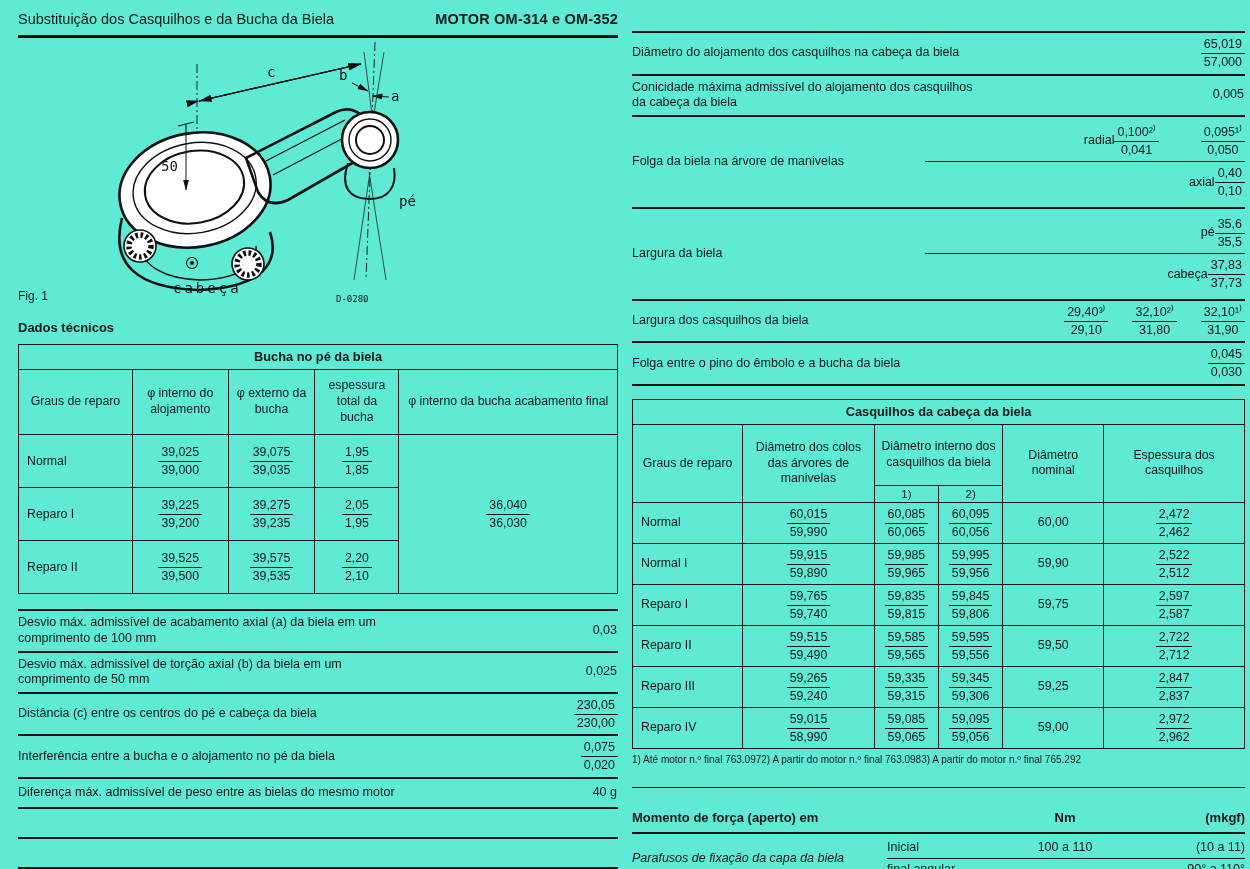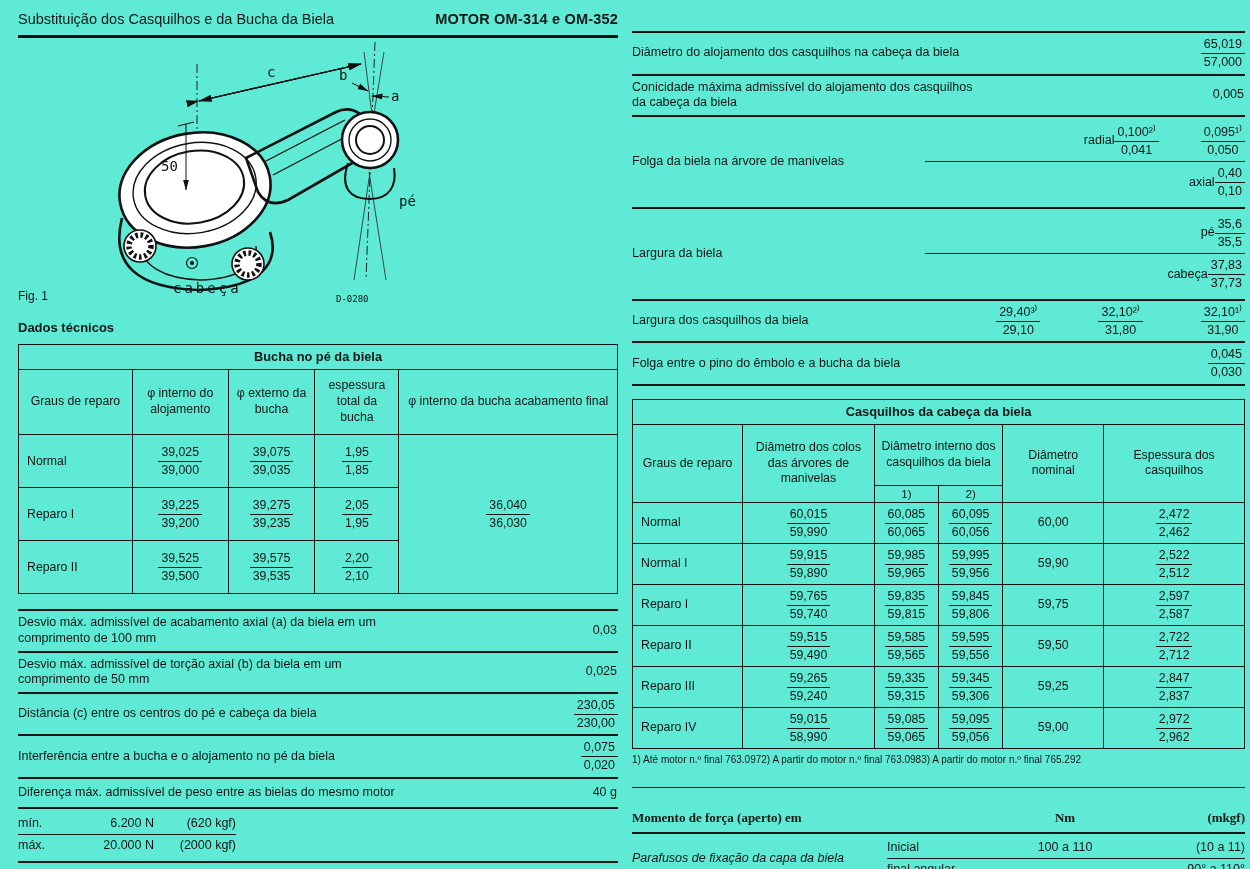--- a/index.html
+++ b/index.html
@@ -47,35 +47,35 @@
         border-top:2px solid #151515;padding:4px 0;min-height:30px;box-sizing:border-box;}
   .slabel{width:382px;}
   .col-right .slabel{width:356px;}
   .sval{text-align:right;padding-right:1px;}
   
   .subblock{width:388px;display:flex;flex-direction:column;}
   .subrow{display:flex;align-items:center;justify-content:flex-end;padding:4px 0;}
   .subrow + .subrow{border-top:1.7px solid #1a1a1a;}
   .sub-l{text-align:left;}
   .vals2{display:flex;gap:42px;}
-  .vals3{display:flex;gap:58px;margin-left:auto;}
+  .vals3{display:flex;gap:24px;margin-left:auto;}
   .slabel-mid{width:224px;}
   
   .carga-block{width:218px;display:flex;flex-direction:column;}
   .carga-sub{display:flex;align-items:center;padding:3px 0;}
   .carga-sub + .carga-sub{border-top:1.7px solid #1a1a1a;}
   .cs-l{width:44px;text-align:left;}
   .cs-n{flex:1;text-align:right;}
   .cs-k{width:82px;text-align:right;}
   
   .footnotes{display:flex;justify-content:flex-start;font-size:10px;margin-top:5px;}
   
   .momento{margin-top:20px;border-top:1.5px solid #151515;}
   .mhead{display:flex;align-items:baseline;border-bottom:2px solid #151515;
-         margin-top:22px;padding-bottom:6px;font-weight:bold;font-size:13px;font-family:Liberation Serif, serif;}
+         margin-top:22px;padding-bottom:6px;font-weight:bold;font-size:13px;}
   .mhead .mh-l{flex:1;text-align:left;}
   .mhead .mh-nm{width:170px;text-align:center;}
   .mhead .mh-kg{width:95px;text-align:right;}
   .mrow{display:flex;align-items:center;justify-content:space-between;
         border-bottom:2px solid #151515;padding:3px 0;}
   .mlabel{width:255px;font-style:italic;}
   .msub{flex:1;display:flex;flex-direction:column;}
   .msubrow{display:flex;align-items:center;padding:3px 0;}
   .msubrow + .msubrow{border-top:1.5px solid #1a1a1a;}
   .ms-l{flex:1;text-align:left;}
@@ -219,32 +219,20 @@
         <span class="fr">
             <span class="t">0,075</span>
             <span class="b">0,020</span>
           </span>
       </div>
       <div class="srow">
         <div class="slabel">Diferença máx. admissível de peso entre as bielas do mesmo motor</div>
         <div class="sval">40 g</div>
       </div>
       <div class="srow">
-        <div class="carga-block">
-          <div class="carga-sub">
-            <span class="cs-l">mín.</span>
-            <span class="cs-n">6.200 N</span>
-            <span class="cs-k">(620 kgf)</span>
-          </div>
-          <div class="carga-sub">
-            <span class="cs-l">máx.</span>
-            <span class="cs-n">20.000 N</span>
-            <span class="cs-k">(2000 kgf)</span>
-          </div>
-        </div>
       </div>
       <div class="srow">
         
         
       </div>
     </div>
   </div>
 
   <div class="col-right">
 

